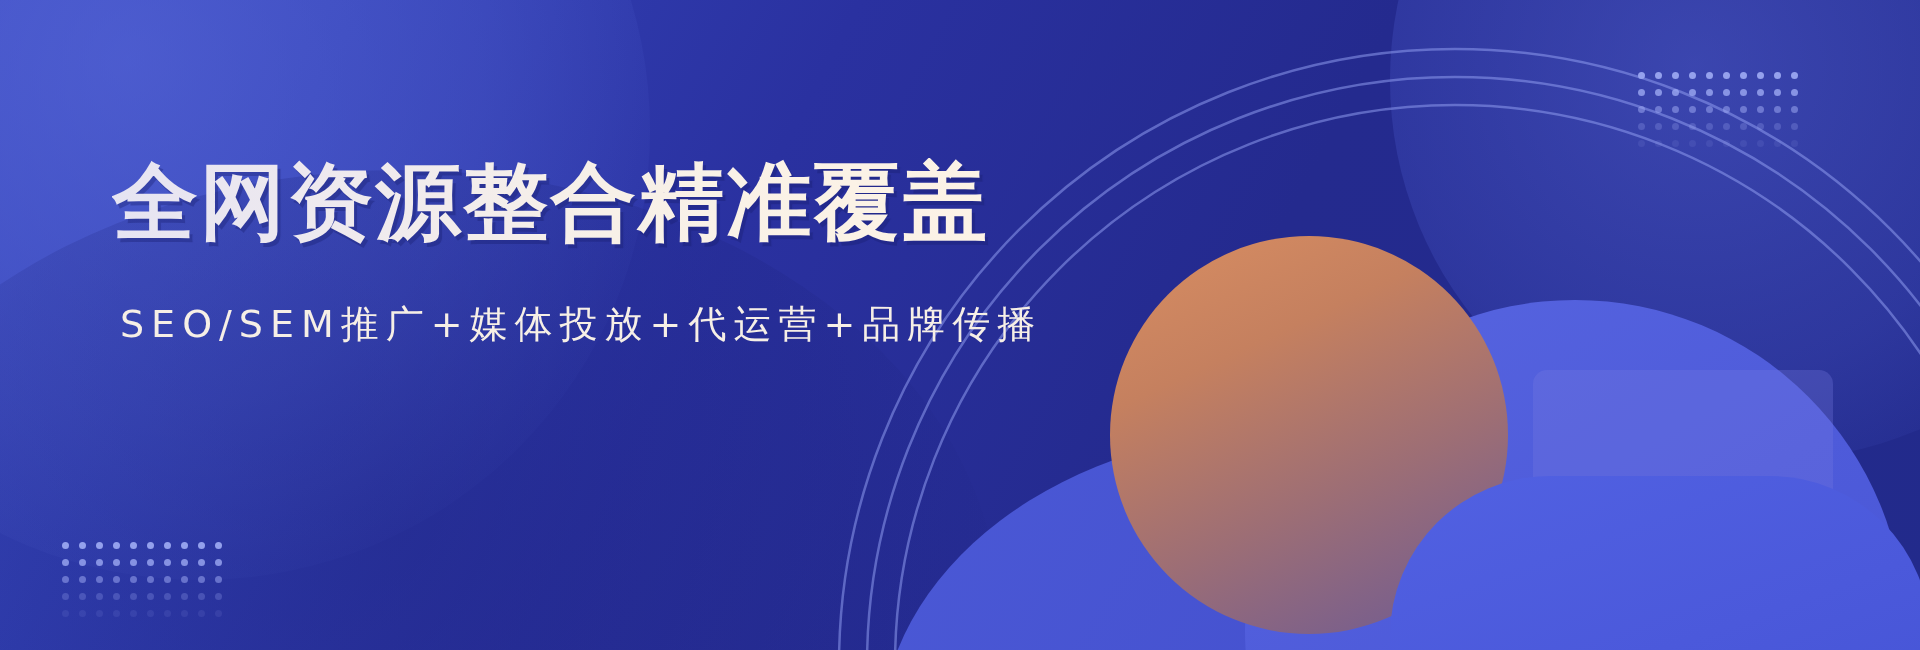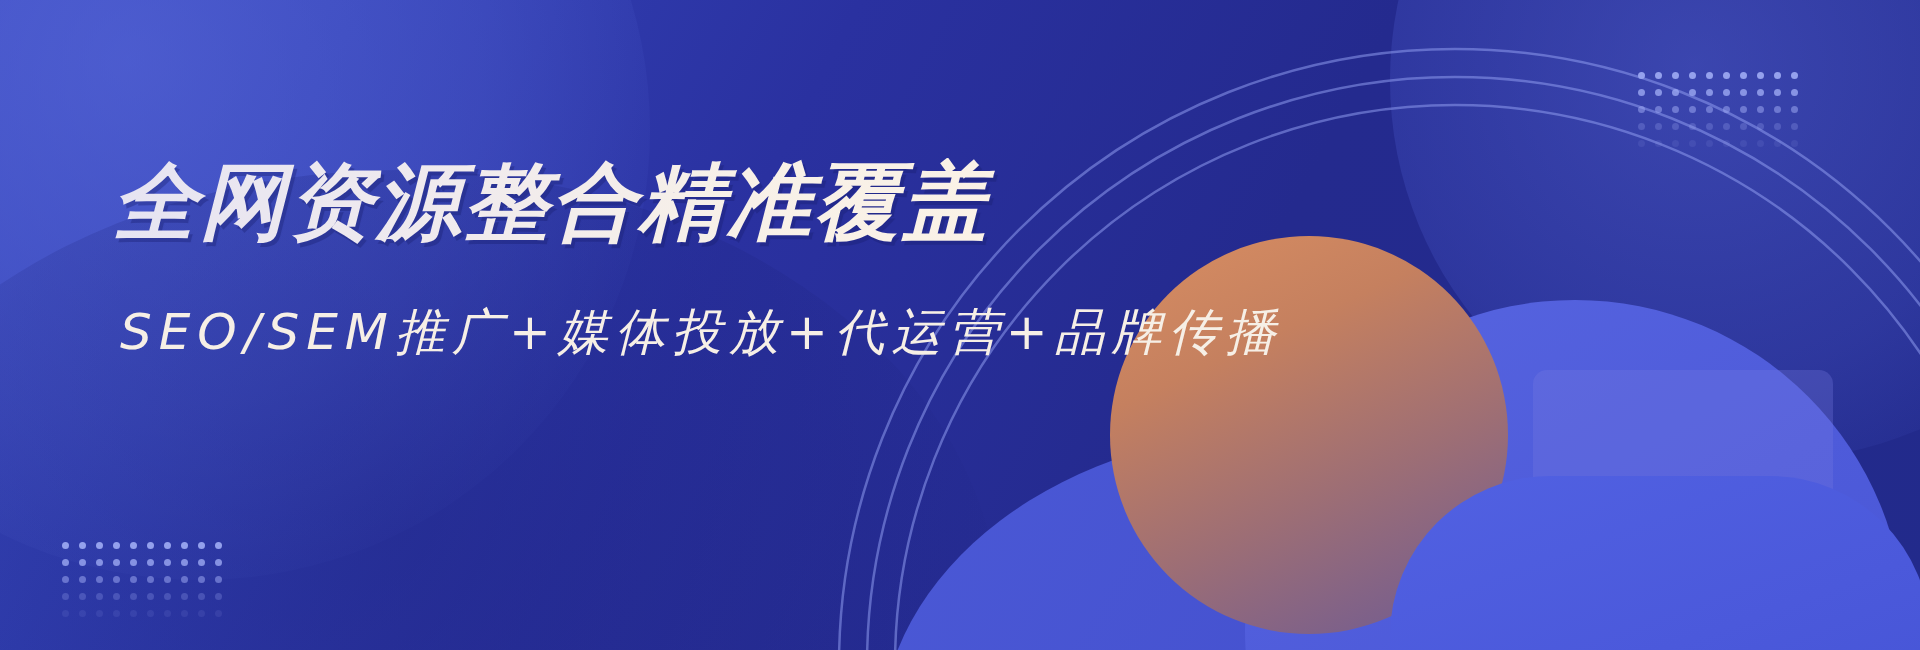--- a/index.html
+++ b/index.html
@@ -7,21 +7,20 @@
     padding: 0;
     background: #1f2585;
   }
   #banner {
     position: relative;
     width: 1920px;
     height: 650px;
     overflow: hidden;
     font-family: "Liberation Sans", "DejaVu Sans", sans-serif;
     background: #ec4899;
-    font-style: italic;
   }
 
   
   .bg-base {
     position: absolute;
     inset: 0;
     background:
       linear-gradient(118deg, #3C4BC0 0%, #3240B4 16%, #2A31A0 38%, #242A8E 62%, #222A8B 100%);
   }
 
@@ -156,21 +155,21 @@
     background-clip: text;
     color: transparent;
     -webkit-text-fill-color: transparent;
     transform: scaleX(1.02);
     transform-origin: left center;
     filter: drop-shadow(3px 4px 0 rgba(23,29,110,0.35));
     white-space: nowrap;
   }
   .subhead {
     margin: 52px 0 0 8px;
-    font-size: 50px;
+    font-size: 38px;
     letter-spacing: 7px;
     font-weight: 400;
     color: #F6EFE6;
     white-space: nowrap;
     font-family: "DejaVu Sans", "Liberation Sans", sans-serif;
     text-align: center;
   }
 </style>
 </head>
 <body>

